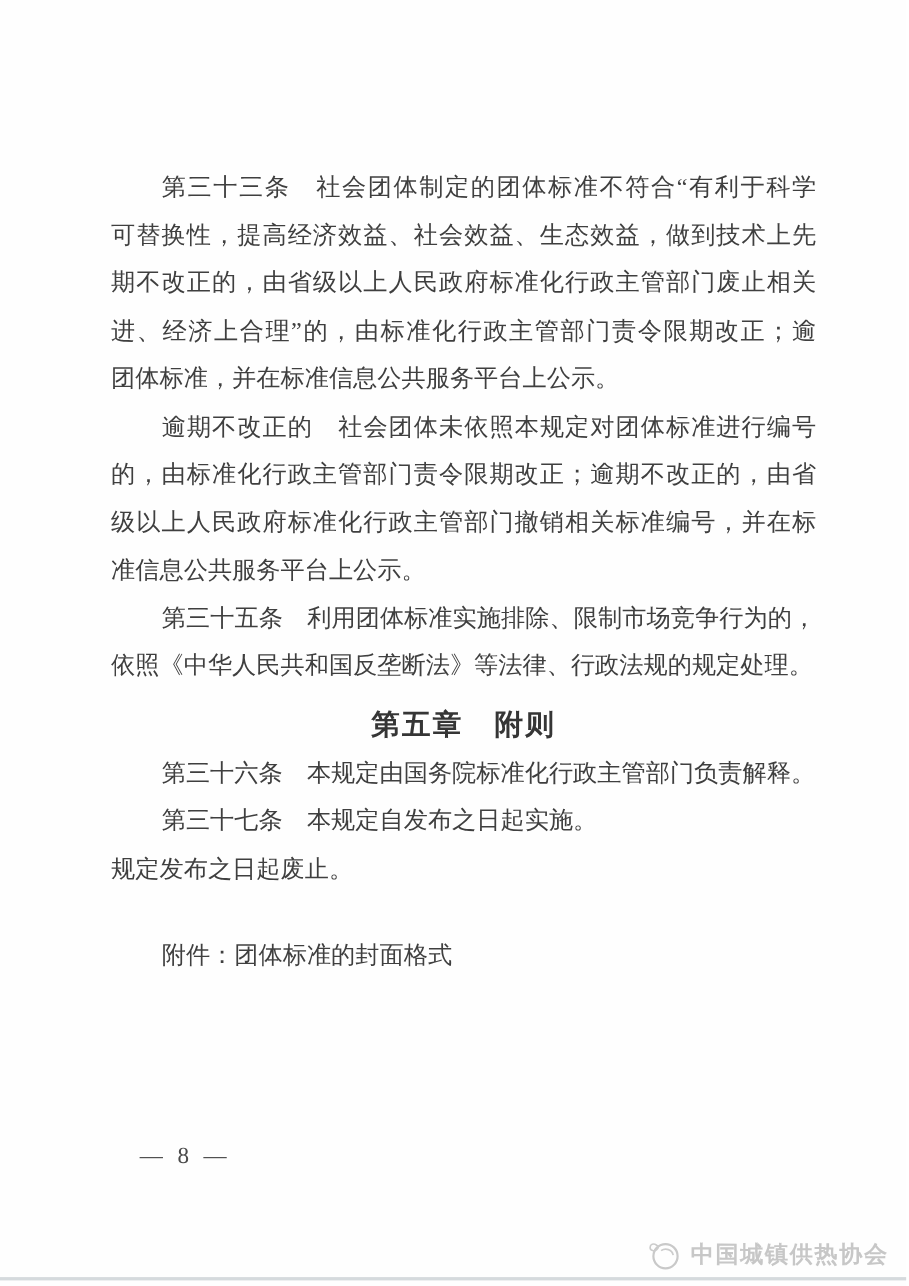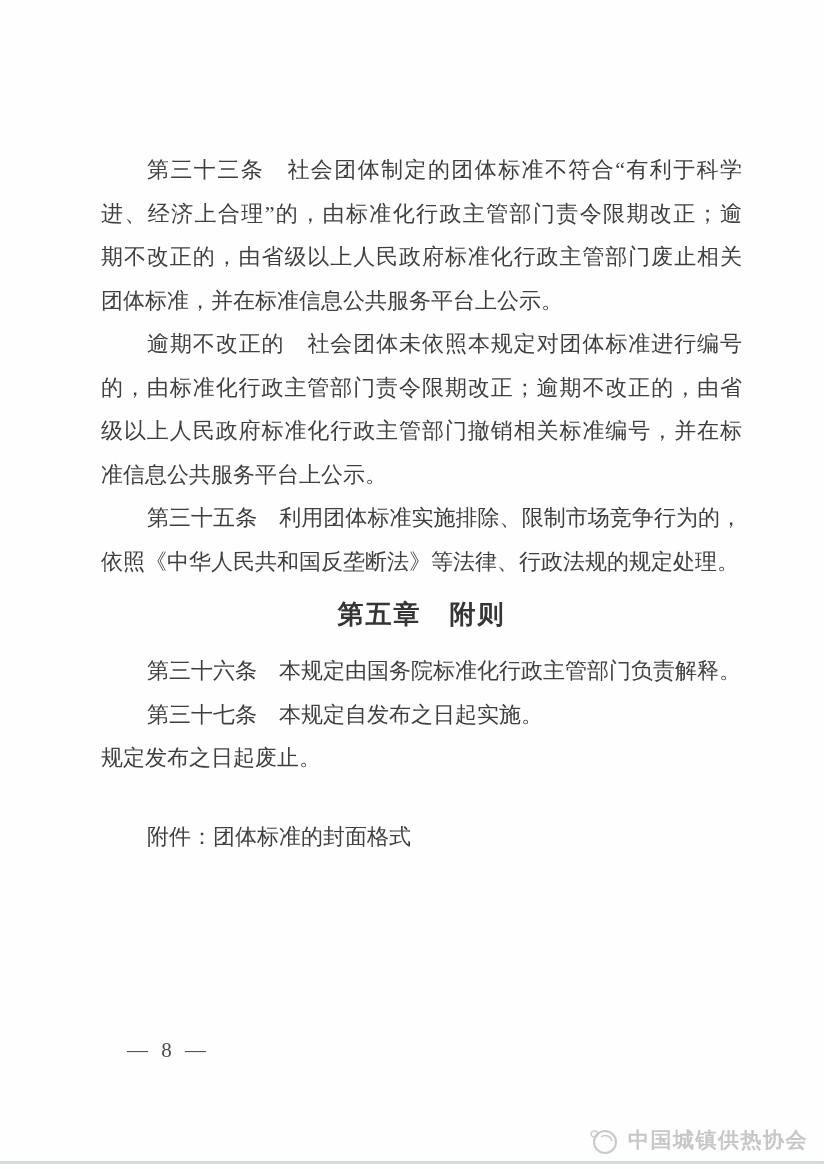--- a/index.html
+++ b/index.html
@@ -29,21 +29,21 @@
   }
   
   .jline {
     white-space: normal;
     text-align: justify;
     text-align-last: justify;
     text-justify: inter-character;
   }
   .first { padding-left: 46px; }
   .chapter-heading {
-    margin: 10px 0 12px 0;
+    margin: 10px 0 0 0;
     font-size: 26px;
     font-weight: bold;
     line-height: 44px;
     text-align: center;
     letter-spacing: 2px;
     color: #353535;
   }
   .attachment { margin-top: 35px; }
   .page-number {
     position: absolute;
@@ -80,22 +80,23 @@
 </style>
 </head>
 <body>
 
 <div class="page">
 
   <main class="doc-body">
 
     <p class="para">
       <span class="line first jline">第三十三条　社会团体制定的团体标准不符合“有利于科学</span>
+      <span class="line jline">可替换性，提高经济效益、社会效益、生态效益，做到技术上先</span>
+      <span class="line jline">期不改正的，由省级以上人民政府标准化行政主管部门废止相关</span>
       <span class="line jline">进、经济上合理”的，由标准化行政主管部门责令限期改正；逾</span>
-      <span class="line jline">期不改正的，由省级以上人民政府标准化行政主管部门废止相关</span>
       <span class="line">团体标准，并在标准信息公共服务平台上公示。</span>
     </p>
 
     <p class="para">
       <span class="line first jline">逾期不改正的　社会团体未依照本规定对团体标准进行编号</span>
       <span class="line jline">的，由标准化行政主管部门责令限期改正；逾期不改正的，由省</span>
       <span class="line jline">级以上人民政府标准化行政主管部门撤销相关标准编号，并在标</span>
       <span class="line">准信息公共服务平台上公示。</span>
     </p>
 

